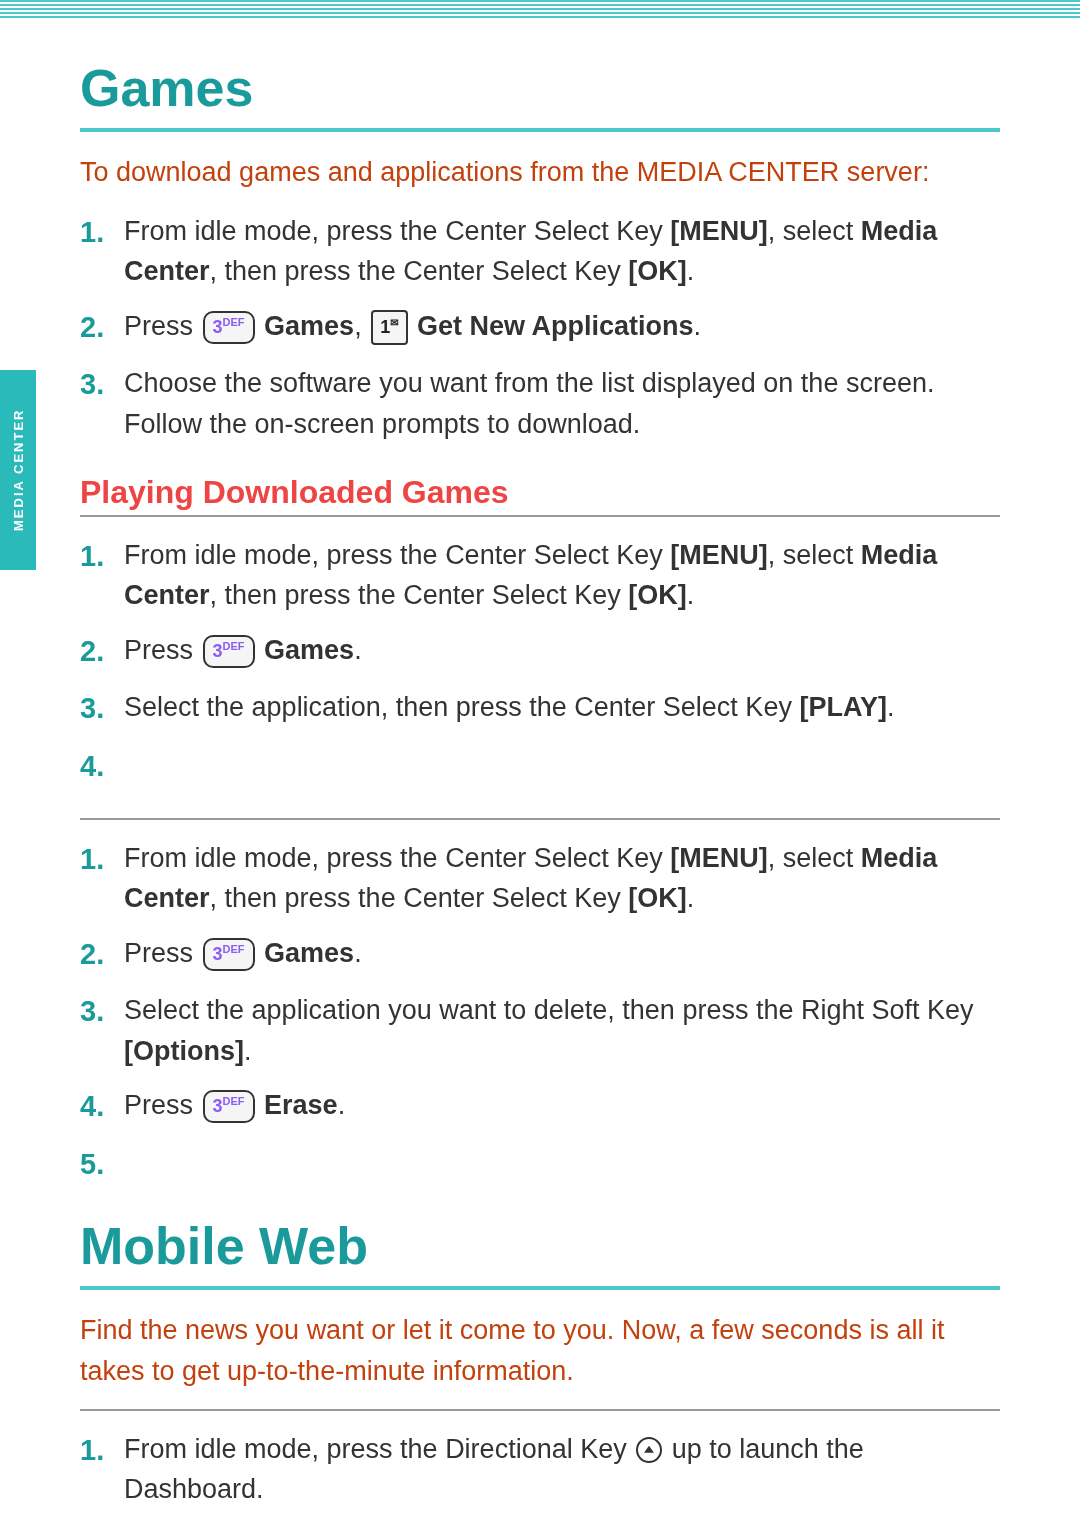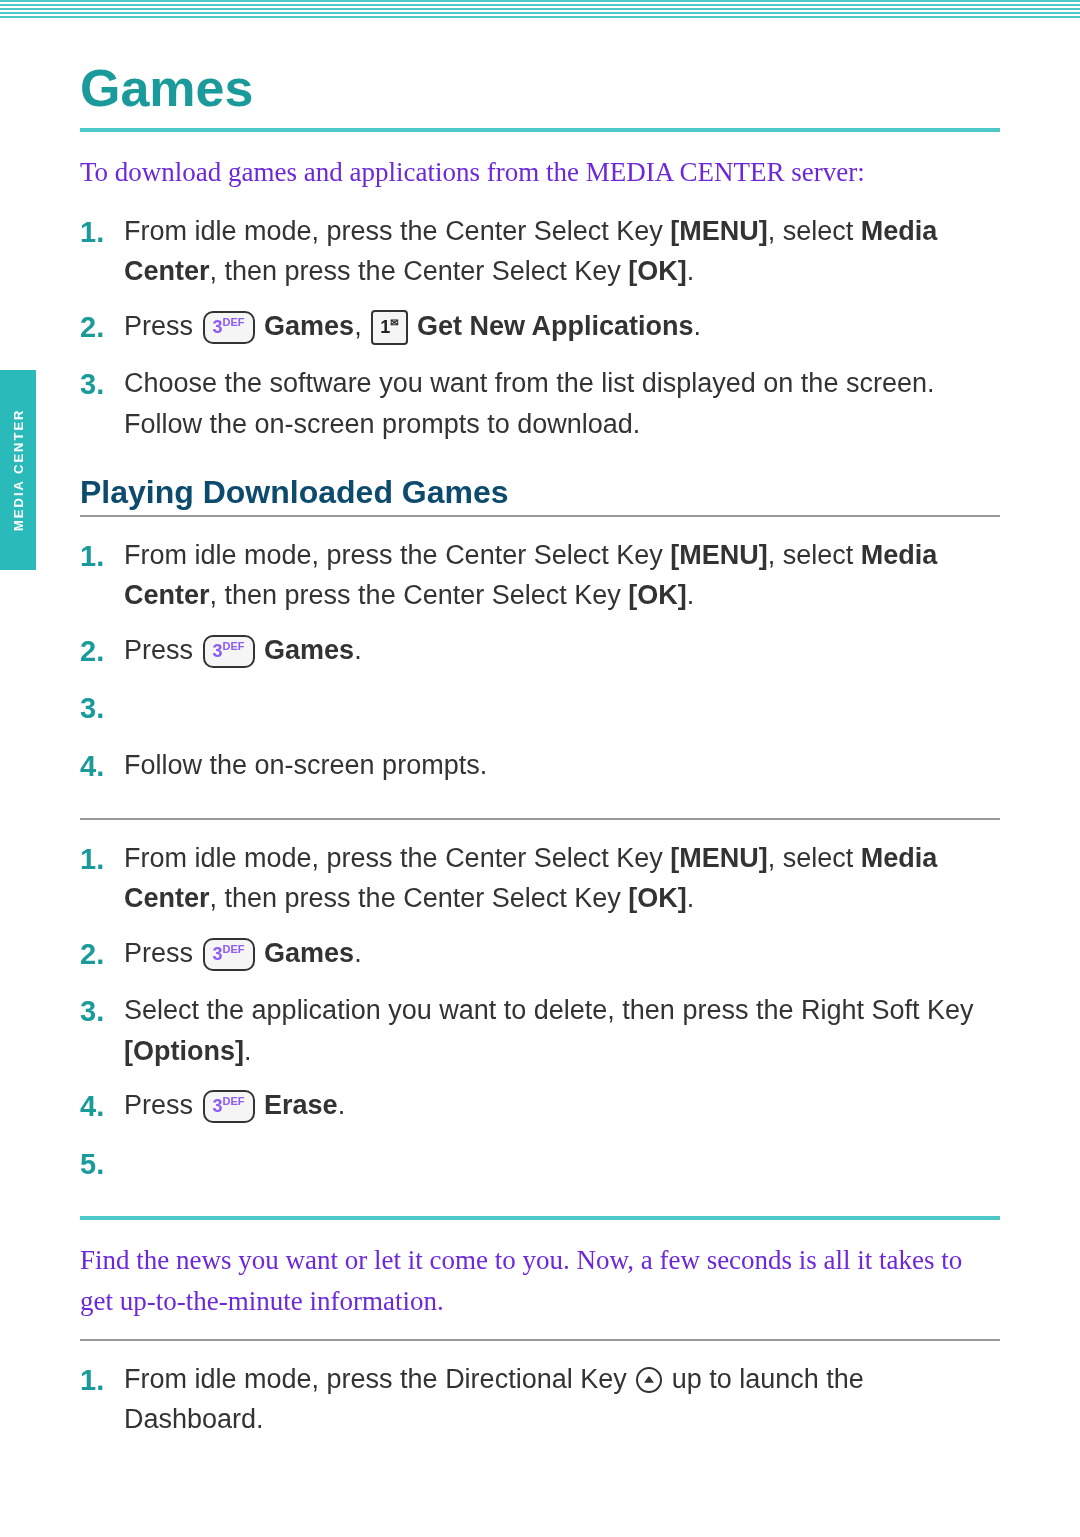--- a/index.html
+++ b/index.html
@@ -68,24 +68,23 @@
     
     .title-bar {
       width: 100%;
       height: 4px;
       background: #4dc8c8;
       margin-bottom: 20px;
     }
 
     .intro-text {
       font-size: 27px;
-      color: #6d28d9;
+      color: #c2410c;
       margin-bottom: 18px;
       line-height: 1.5;
-      font-family: Liberation Serif, serif;
     }
 
     
     .num-list {
       list-style: none;
       margin-bottom: 30px;
     }
 
     .num-list li {
       display: flex;
@@ -105,21 +104,21 @@
     }
 
     .num-list li .content {
       flex: 1;
     }
 
     
     .sub-heading {
       font-size: 32px;
       font-weight: bold;
-      color: #0c4a6e;
+      color: #ef4444;
       margin-top: 10px;
       margin-bottom: 4px;
     }
 
     .sub-divider {
       width: 100%;
       height: 1.5px;
       background: #999;
       margin-bottom: 18px;
     }
@@ -213,26 +212,26 @@
         </li>
         <li>
           <span class="num">2.</span>
           <span class="content">
             Press <span class="key-icon-rounded">3<sup style="font-size:11px">DEF</sup></span>
             <b>Games</b>.
           </span>
         </li>
         <li>
           <span class="num">3.</span>
+          <span class="content">
+            Select the application, then press the Center Select Key <b>[PLAY]</b>.
+          </span>
         </li>
         <li>
           <span class="num">4.</span>
-          <span class="content">
-            Follow the on-screen prompts.
-          </span>
         </li>
       </ol>
     </div>
 
     <div>
       <div class="sub-divider"></div>
 
       <ol class="num-list">
         <li>
           <span class="num">1.</span>
@@ -262,20 +261,21 @@
           </span>
         </li>
         <li>
           <span class="num">5.</span>
         </li>
       </ol>
     </div>
   </div>
 
   <div style="margin-top: 30px;">
+    <div class="section-title">Mobile Web</div>
     <div class="title-bar"></div>
 
     <p class="intro-text">
       Find the news you want or let it come to you. Now, a few seconds is all it takes to get up-to-the-minute information.
     </p>
 
     <div>
       <div class="sub-divider"></div>
 
       <ol class="num-list">

